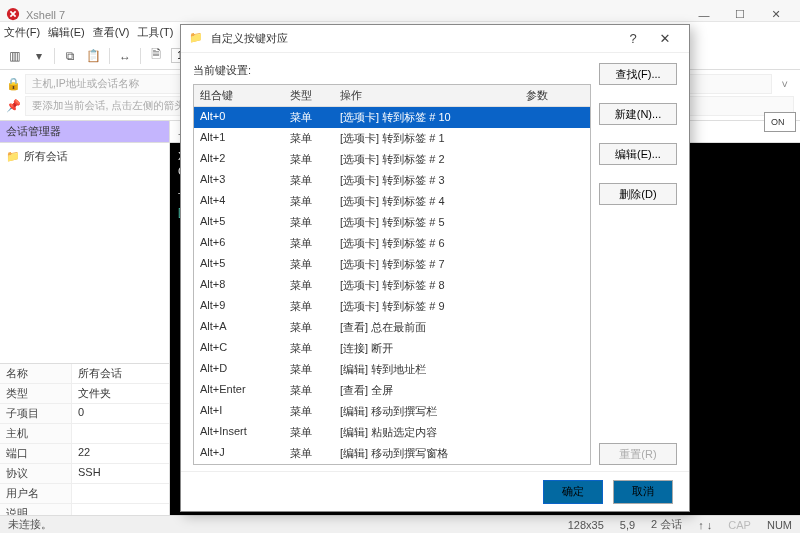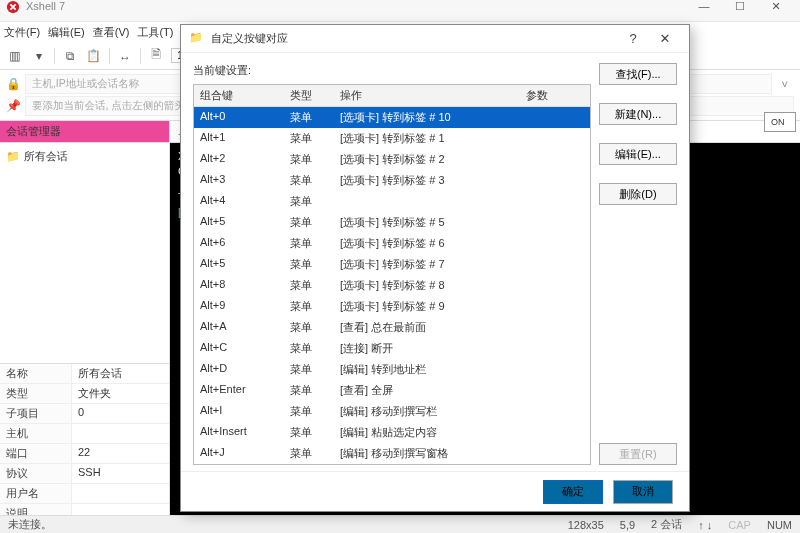--- a/index.html
+++ b/index.html
@@ -1,19 +1,19 @@
 <!DOCTYPE html>
 <html><head>
 <meta charset="utf-8">
 <style>
 * { box-sizing: border-box; margin: 0; padding: 0; font-family: "Microsoft YaHei", "Segoe UI", Tahoma, sans-serif; font-size: 11px; }
 body { background: #fff; width: 800px; height: 533px; overflow: hidden; position: relative; color: #333; }
 
 
-.main-titlebar { height: 22px; display: flex; align-items: flex-start; padding: 0 6px; background: #f7f7f7; border-bottom: 1px solid #e5e5e5; }
+.main-titlebar { height: 22px; display: flex; align-items: flex-end; padding: 0 6px; background: #f7f7f7; border-bottom: 1px solid #e5e5e5; }
 .main-titlebar .logo { width: 14px; height: 14px; margin-right: 6px; color: #d02028; }
 .main-titlebar .title { flex: 1; color: #888; }
 .win-ctrl { width: 36px; text-align: center; color: #555; }
 
 
 .menubar { height: 20px; display: flex; align-items: center; padding: 0 4px; gap: 8px; }
 .menubar span { color: #333; }
 
 
 .toolbar { height: 28px; display: flex; align-items: center; padding: 0 6px; gap: 6px; border-bottom: 1px solid #ddd; color: #666;}
@@ -24,21 +24,21 @@
 
 
 .topbars { padding: 4px 6px; display: flex; flex-direction: column; gap: 2px; border-bottom: 1px solid #ddd; }
 .bar { display: flex; align-items: center; gap: 4px; }
 .bar .bartext { flex: 1; color: #aaa; font-size: 10.5px; border: 1px solid #eee; padding: 2px 6px; background: #fafafa; }
 .bar .lockico { color: #999; font-size: 12px; }
 
 
 .mainarea { display: flex; height: calc(100% - 22px - 20px - 28px - 42px - 18px); }
 .leftpane { width: 170px; border-right: 1px solid #ddd; display: flex; flex-direction: column; }
-.leftpane .panetitle { padding: 3px 6px; color: #333; background: #ec4899; border-bottom: 1px solid #ddd; }
+.leftpane .panetitle { padding: 3px 6px; color: #333; background: #c4b5fd; border-bottom: 1px solid #ddd; }
 .leftpane .tree { flex: 0 0 220px; padding: 6px; overflow: auto; }
 .tree-item { display: flex; align-items: center; gap: 4px; }
 .tree-fold { color: #e3b549; }
 .props { border-top: 1px solid #ddd; font-size: 10.5px; }
 .props .row { display: flex; border-bottom: 1px solid #eee; }
 .props .k { width: 72px; padding: 2px 6px; color: #444; background: #fbfbfb; border-right: 1px solid #eee; }
 .props .v { flex: 1; padding: 2px 6px; }
 
 .centerpane { flex: 1; background: #000; position: relative; }
 .tab-strip { height: 22px; background: #fff; display: flex; align-items: flex-end; border-bottom: 1px solid #ddd; }
@@ -251,20 +251,21 @@
             </div>
             <div class="grid-row">
               <div class="gc c1">Alt+3</div>
               <div class="gc c2">菜单</div>
               <div class="gc c3">[选项卡]  转到标签 # 3</div>
               <div class="gc c4"></div>
             </div>
             <div class="grid-row">
               <div class="gc c1">Alt+4</div>
               <div class="gc c2">菜单</div>
+              <div class="gc c3">[选项卡]  转到标签 # 4</div>
               <div class="gc c4"></div>
             </div>
             <div class="grid-row">
               <div class="gc c1">Alt+5</div>
               <div class="gc c2">菜单</div>
               <div class="gc c3">[选项卡]  转到标签 # 5</div>
               <div class="gc c4"></div>
             </div>
             <div class="grid-row">
               <div class="gc c1">Alt+6</div>

